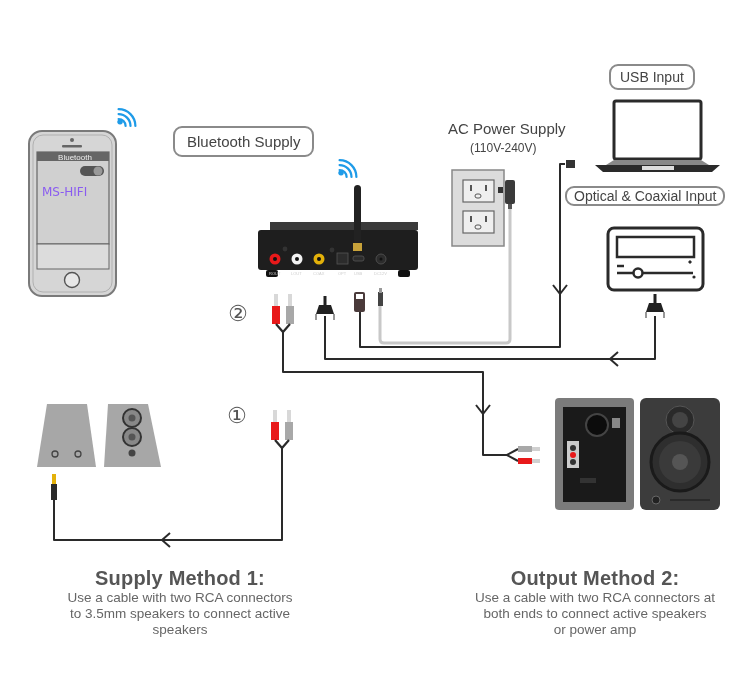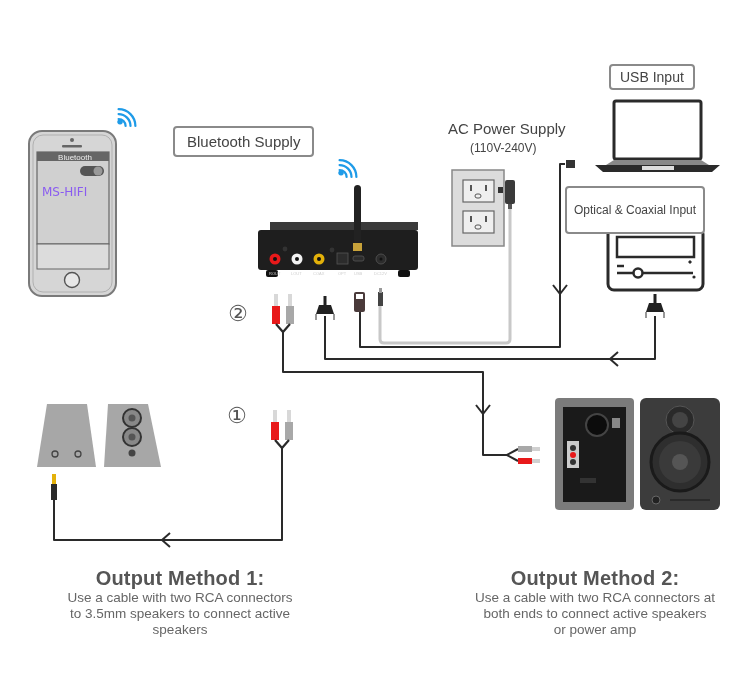--- a/index.html
+++ b/index.html
@@ -1,18 +1,18 @@
 <!DOCTYPE html>
 <html><head>
 <meta charset="utf-8">
 <style>
   html, body { margin:0; padding:0; background:#ffffff; }
   body { width:750px; height:674px; position:relative; overflow:hidden; font-family:"Liberation Sans", sans-serif; }
   #stage { position:absolute; left:0; top:0; width:750px; height:674px; }
-  .label-box { position:absolute; border:2px solid #8a8a8a; border-radius:4px; background:#fff; color:#444; font-size:15px; padding:5px 12px; white-space:nowrap; }
+  .label-box { position:absolute; border:2px solid #8a8a8a; border-radius:9px; background:#fff; color:#444; font-size:15px; padding:5px 12px; white-space:nowrap; }
   .plain-label { position:absolute; color:#444; text-align:center; white-space:nowrap;margin-left:36px; }
   .method { position:absolute; text-align:center; color:#666; }
   .method .title { font-weight:bold; font-size:20px; color:#555; letter-spacing:0.2px; }
   .method .desc { font-size:13.5px; line-height:16px; margin-top:0; color:#666; }
   .circled { position:absolute; font-size:22px; color:#555; font-family:"DejaVu Sans", sans-serif; }
   .phone-title { position:absolute; font-size:8px; color:#333; text-align:center; }
   .phone-name { position:absolute; font-size:12px; color:#8a5cf0; font-family:"DejaVu Sans", sans-serif; }
   .jack-lbl { font-family:"Liberation Sans", sans-serif; font-size:4px; fill:#cfcfcf; }
 </style>
 </head>
@@ -197,33 +197,33 @@
       <circle cx="680" cy="462" r="29" fill="#2e2e2e" stroke="#1a1a1a" stroke-width="3"></circle>
       <circle cx="680" cy="462" r="21" fill="#3a3a3a"></circle>
       <circle cx="680" cy="462" r="8" fill="#555"></circle>
       <circle cx="656" cy="500" r="4" fill="#222" stroke="#666" stroke-width="1"></circle>
       <rect x="670" y="499" width="40" height="2" fill="#2a2a2a"></rect>
     </g>
   </svg>
 
   <div class="label-box" style="left:173px;top:126px;">Bluetooth Supply</div>
   <div class="label-box" style="left:609px;top:64px;font-size:14px;padding:3px 9px;">USB Input</div>
-  <div class="label-box" style="left:565px;top:186px;font-size:12px;padding:15px 7px;">Optical &amp; Coaxial Input</div>
+  <div class="label-box" style="left:565px;top:186px;font-size:14px;padding:0 7px;">Optical &amp; Coaxial Input</div>
 
   <div class="plain-label" style="left:412px;top:120px;font-size:15px;">AC Power Supply</div>
   <div class="plain-label" style="left:434px;top:141px;font-size:12px;">(110V-240V)</div>
 
   <div class="phone-title" style="left:37px;top:153px;width:76px;color:#eee;">Bluetooth</div>
   <div class="phone-name" style="left:42px;top:185px;text-align:center;">MS-HIFI</div>
 
   <div class="circled" style="left:228px;top:301px;">②</div>
   <div class="circled" style="left:227px;top:403px;">①</div>
 
   <div class="method" style="left:20px;top:567px;width:320px;">
-    <div class="title">Output Method 1:</div>
+    <div class="title">Supply Method 1:</div>
     <div class="desc">
       <div>Use a cable with two RCA connectors</div>
       <div>to 3.5mm speakers to connect active</div>
       <div>speakers</div>
     </div>
   </div>
 
   <div class="method" style="left:435px;top:567px;width:320px;">
     <div class="title">Output Method 2:</div>
     <div class="desc">

